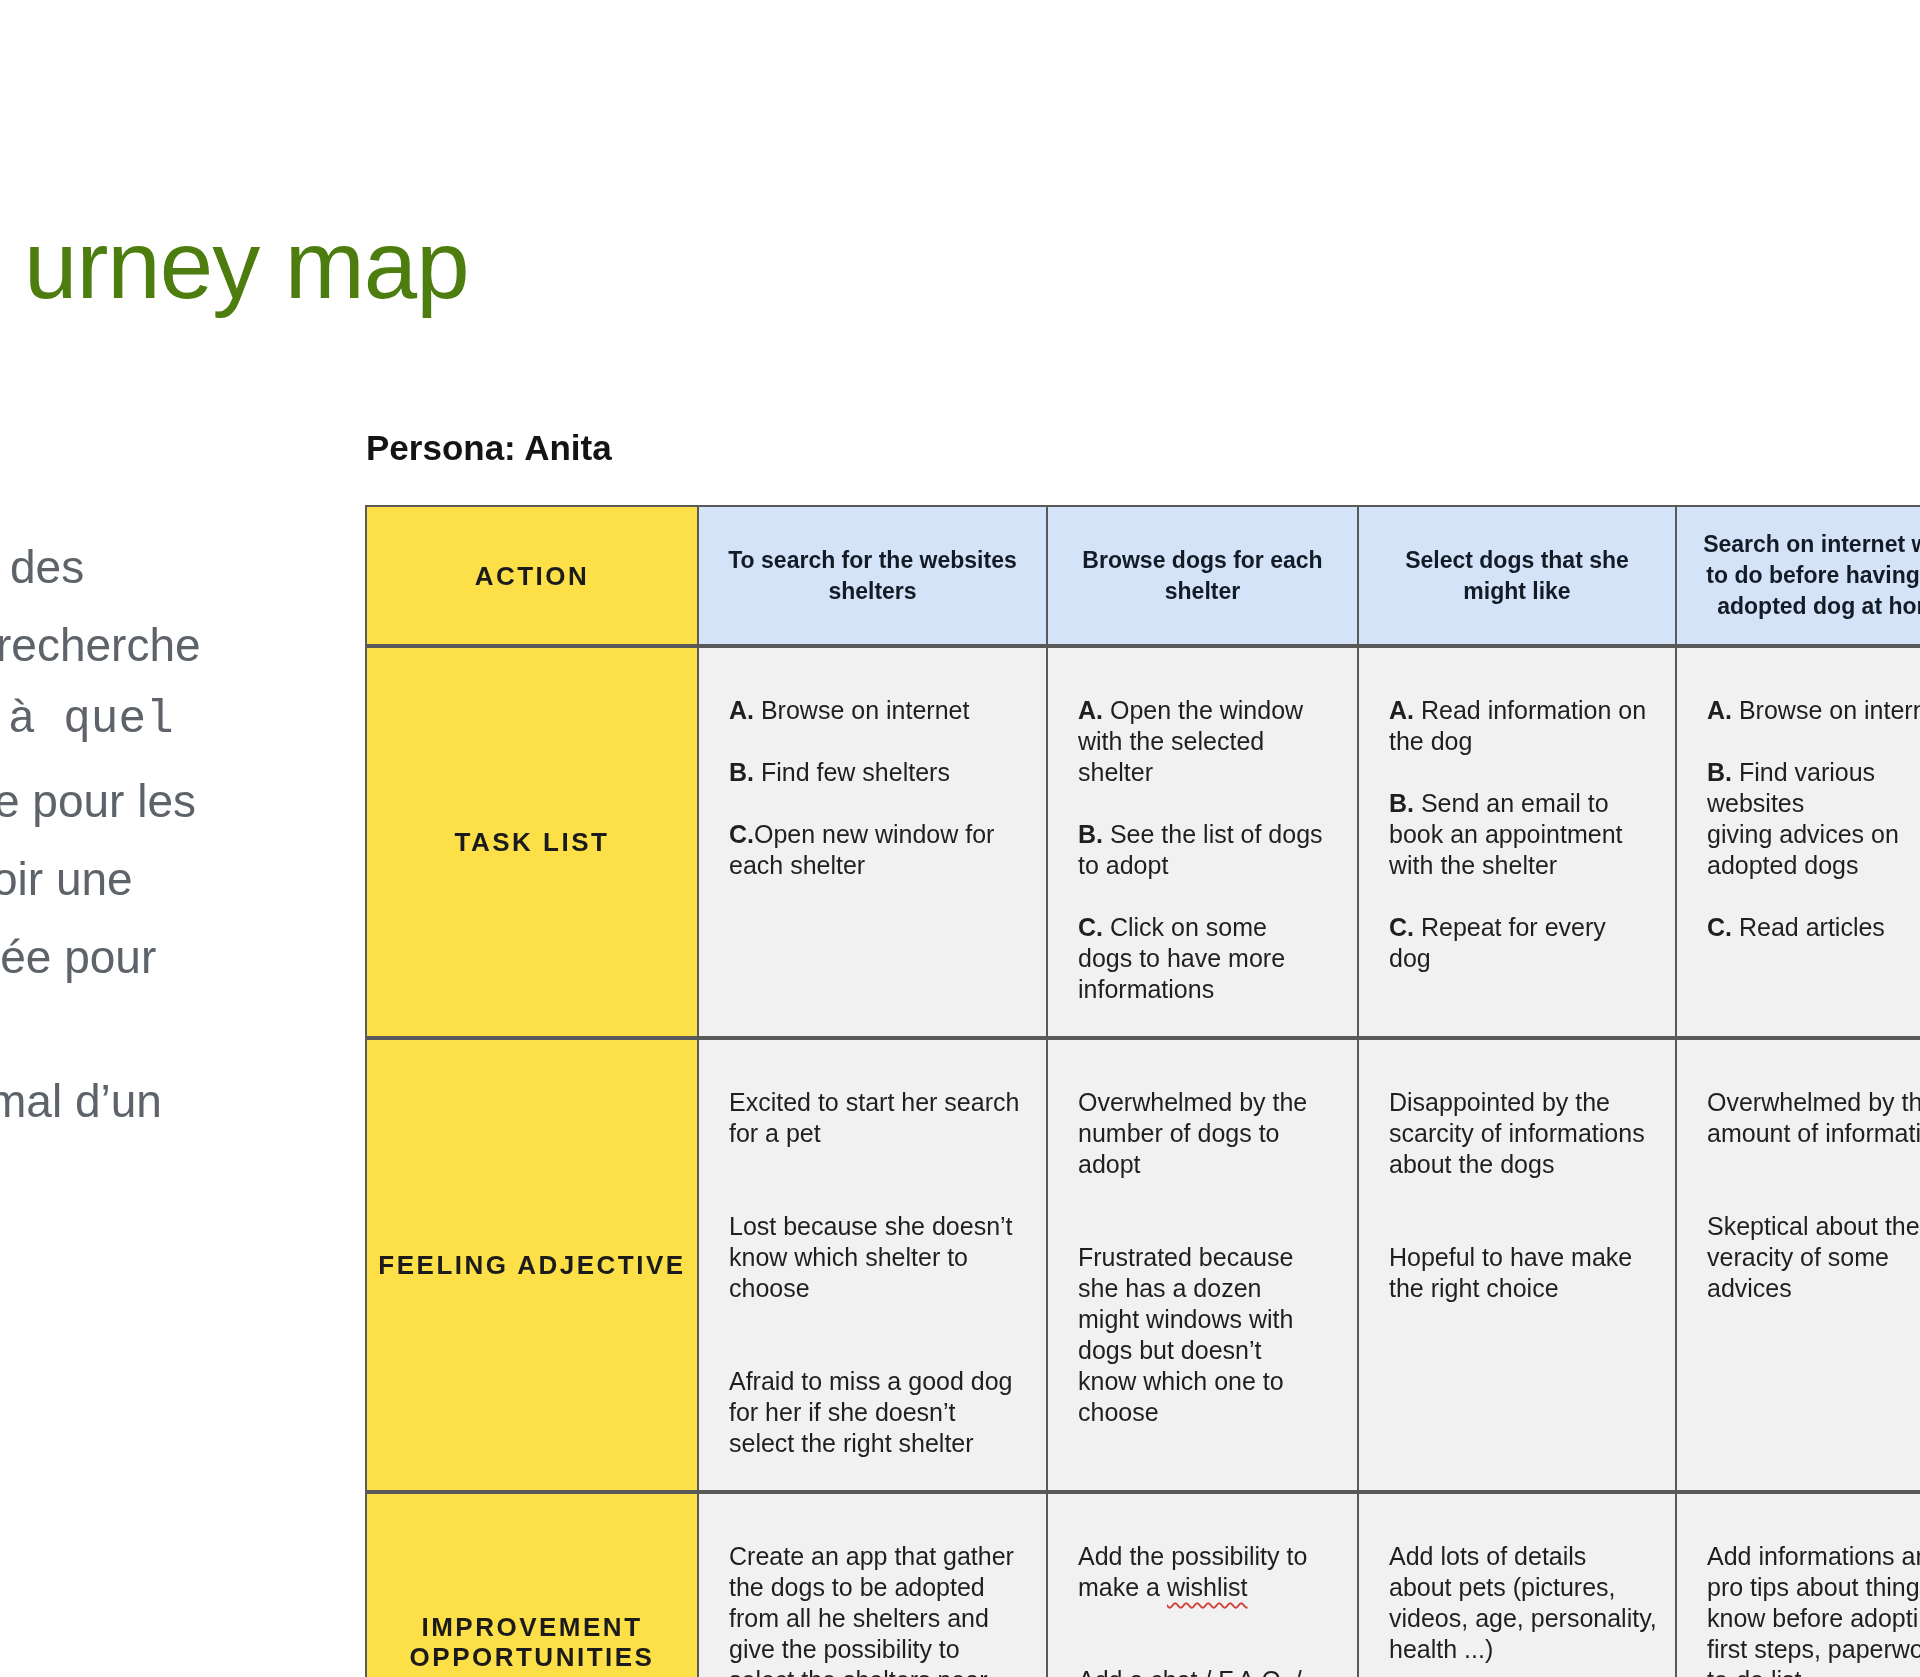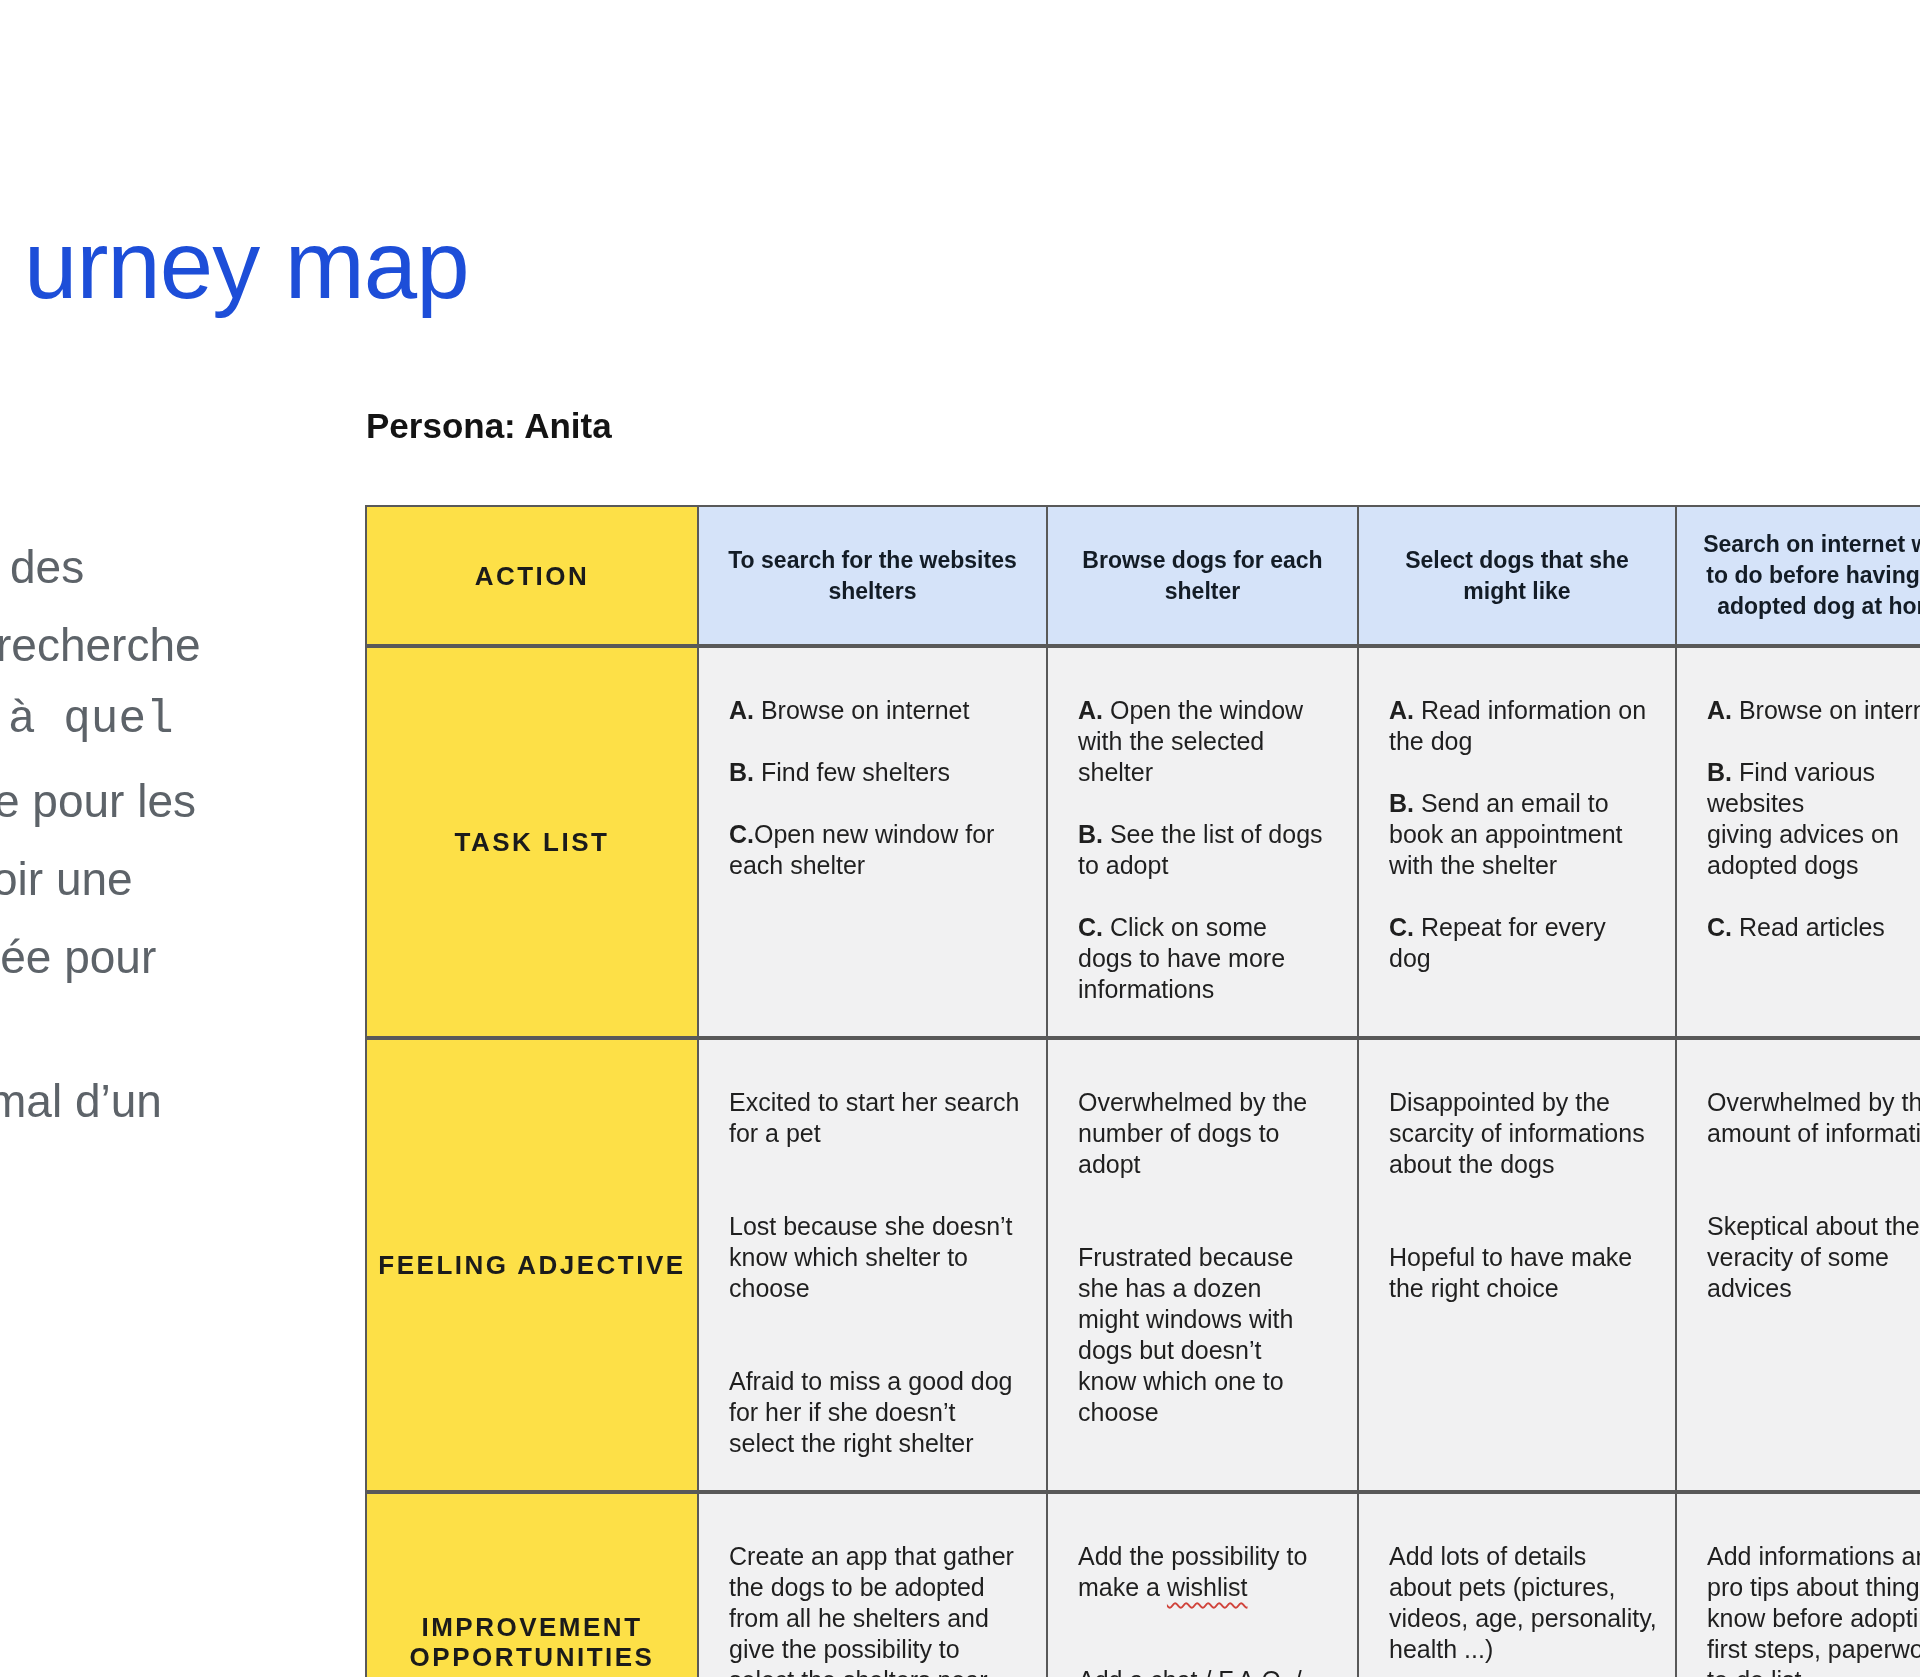--- a/index.html
+++ b/index.html
@@ -5,38 +5,38 @@
   html,body{margin:0;padding:0;}
   body{
     width:1920px;height:1677px;position:relative;overflow:hidden;
     background:#ffffff;
     font-family:"Liberation Sans", sans-serif;
     color:#1f1f1f;
   }
   
   .page-title{
     position:absolute;left:24px;top:210px;margin:0;
-    font-size:96px;font-weight:400;color:#1d4ed8;letter-spacing:-1px;
+    font-size:96px;font-weight:400;color:#4d7c0f;letter-spacing:-1px;
     white-space:nowrap;
   }
   
   .left-frags{position:absolute;left:0;top:0;width:300px;}
   .left-frags .frag{
     position:absolute;font-size:46px;color:#5d6369;white-space:nowrap;margin-top:18px;
   }
   .left-frags .frag:nth-child(1){top:522px;left:10px;}
   .left-frags .frag:nth-child(2){top:600px;left:-4px;}
   .left-frags .frag:nth-child(3){top:676px;left:8px;font-family:Liberation Mono, monospace;}
   .left-frags .frag:nth-child(4){top:756px;left:-6px;}
   .left-frags .frag:nth-child(5){top:834px;left:-8px;}
   .left-frags .frag:nth-child(6){top:912px;left:-10px;}
   .left-frags .frag:nth-child(7){top:1056px;left:-12px;}
 
   
-  .persona-row{position:absolute;left:366px;top:406px;display:flex;align-items:baseline;}
+  .persona-row{position:absolute;left:366px;top:428px;display:flex;align-items:baseline;}
   .persona-label{font-size:35px;font-weight:bold;color:#141414;}
   .persona-goal{font-size:27px;color:#5f6368;margin-left:62px;}
 
   
   table.jmap{
     position:absolute;left:365px;top:505px;
     border-collapse:collapse;table-layout:fixed;width:1625px;
   }
   table.jmap td{border:2px solid #595959;overflow:hidden;}
   tr.r-head td, tr.r-task td, tr.r-feel td{border-bottom-width:4px;}

